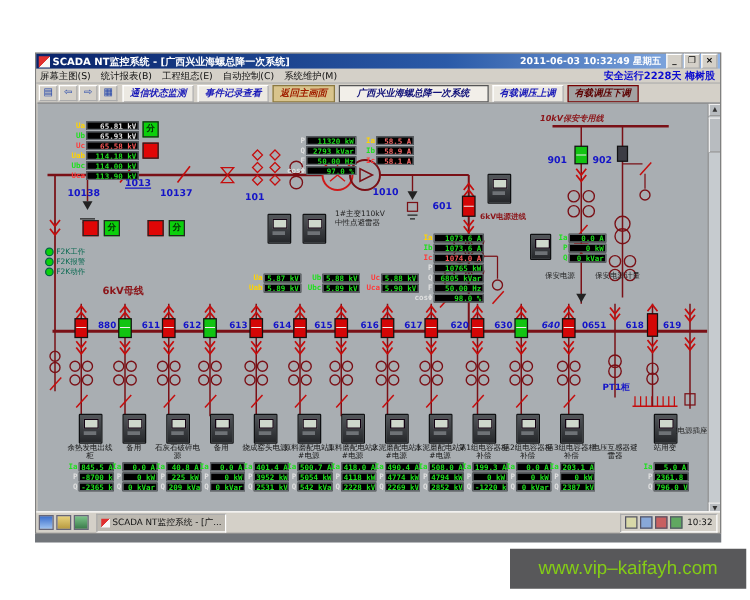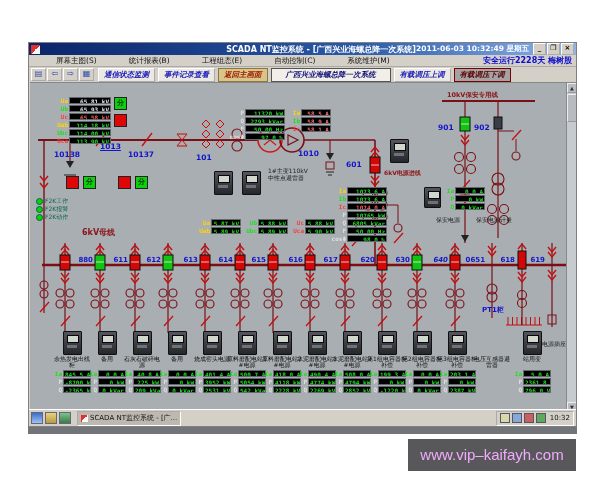--- a/index.html
+++ b/index.html
@@ -1,35 +1,35 @@
 <!DOCTYPE html>
 <html><head>
 <meta charset="utf-8">
 <style>
   html,body{margin:0;padding:0;background:#fff;}
   .page{position:relative;width:600px;height:480px;background:#fff;overflow:hidden;
         font-family:"DejaVu Sans",sans-serif;}
   
   .wm-top{position:absolute;left:8px;top:7px;width:152px;height:32px;background:#58585a;
           color:#fff;font:20px "Liberation Sans",sans-serif;line-height:32px;padding-left:18px;box-sizing:border-box;}
-  .wm-bottom{position:absolute;left:408px;top:439px;width:168px;height:32px;background:#58585a;
-          color:#f0abfc;font:15px "Liberation Sans",sans-serif;line-height:32px;text-align:center;}
+  .wm-bottom{position:absolute;left:408px;top:439px;width:189px;height:32px;background:#58585a;
+          color:#84cc16;font:15px "Liberation Sans",sans-serif;line-height:32px;text-align:center;}
   
   .screen{position:absolute;left:28px;top:42px;width:549px;height:385px;background:#d4d0c8;border:1px solid #808080;box-sizing:border-box;}
   .screen-shadow{position:absolute;left:28px;top:427px;width:549px;height:7px;background:#71757a;}
   .titlebar{position:absolute;left:0;top:0;width:100%;height:12px;
      background:linear-gradient(90deg,#0a246a,#2a5aa8 60%,#8fb4e8);display:flex;align-items:center;padding:0 2px;box-sizing:border-box;}
   .ticon{width:9px;height:9px;background:linear-gradient(135deg,#e03030 50%,#f8f8f8 50%);margin-right:2px;flex:0 0 auto;}
-  .ttitle{color:#fff;font:bold 8px "DejaVu Sans",sans-serif;white-space:nowrap;overflow:hidden;flex:1 1 auto;text-align:right;}
+  .ttitle{color:#fff;font:bold 8px "DejaVu Sans",sans-serif;white-space:nowrap;overflow:hidden;flex:1 1 auto;}
   .tdate{color:#fff;font:bold 7.5px "DejaVu Sans",sans-serif;white-space:nowrap;margin-right:3px;}
   .tbtn{width:11px;height:10px;background:#d4d0c8;border:1px outset #fff;font:bold 7px "DejaVu Sans",sans-serif;
         line-height:8px;text-align:center;color:#000;margin-left:1px;flex:0 0 auto;}
   .menubar{position:absolute;left:0;top:12px;width:100%;height:12px;background:#d4d0c8;display:flex;align-items:center;
         border-bottom:1px solid #aaa;box-sizing:border-box;padding-left:3px;}
-  .menu-item{font:7.5px "DejaVu Sans",sans-serif;color:#111;margin-right:8px;white-space:nowrap;margin-left:24px;}
+  .menu-item{font:7.5px "DejaVu Sans",sans-serif;color:#111;margin-right:8px;white-space:nowrap;}
   .safety{margin-left:auto;color:#0b0bd0;font:bold 8px "DejaVu Sans",sans-serif;padding-right:4px;white-space:nowrap;}
   .toolbar{position:absolute;left:0;top:24px;width:100%;height:15px;background:#d4d0c8;display:flex;align-items:center;padding-left:2px;box-sizing:border-box;}
   .tb-ico{width:13px;height:11px;border:1px outset #fff;background:#d4d0c8;font:8px "DejaVu Sans",sans-serif;
         line-height:10px;text-align:center;color:#2244aa;margin-right:1px;flex:0 0 auto;}
   .tb-btn{height:12px;border:1px outset #fff;background:#ece9e2;color:#1a1ab8;
         font:bold italic 7.5px "DejaVu Sans",sans-serif;line-height:11px;padding:0 5px;margin-left:3px;white-space:nowrap;}
   .tb-btn.active{background:#d9c48c;color:#a02000;border:1px solid #8a7840;}
   .tb-btn.wide{background:#f2efe9;color:#101078;padding:0 14px;border:1px solid #555;}
   .tb-btn.red{background:#a3a3a3;color:#5c0000;border:1px solid #700;}
   
@@ -544,21 +544,21 @@
           <div class="legend-row">
             <span class="legend-dot"></span>
             <span class="legend-txt">F2K报警</span>
           </div>
           <div class="legend-row">
             <span class="legend-dot"></span>
             <span class="legend-txt">F2K动作</span>
           </div>
         </div>
 
-      <div class="redlabel" style="left:417px;top:8px;font-size:6.5px;">10kV保安专用线</div>
+      <div class="redlabel" style="left:402px;top:8px;font-size:6.5px;font-style:italic;">10kV保安专用线</div>
       <div class="redlabel" style="left:52px;top:144px;font-size:8px;">6kV母线</div>
       <div class="redlabel" style="left:354px;top:86px;font-size:6px;">6kV电源进线</div>
       <div class="tinylabel" style="left:238px;top:84px;">1#主变110kV</div>
       <div class="tinylabel" style="left:238px;top:91px;">中性点避雷器</div>
       <div class="tinylabel" style="left:406px;top:133px;">保安电源</div>
       <div class="tinylabel" style="left:446px;top:133px;">保安电源计量</div>
       <div class="tinylabel" style="left:500px;top:257px;">保安电源插座</div>
       <div class="bluelabel" style="left:452px;top:222px;">PT1柜</div>
 
       <div class="meter" style="left:184px;top:88px;"></div>

